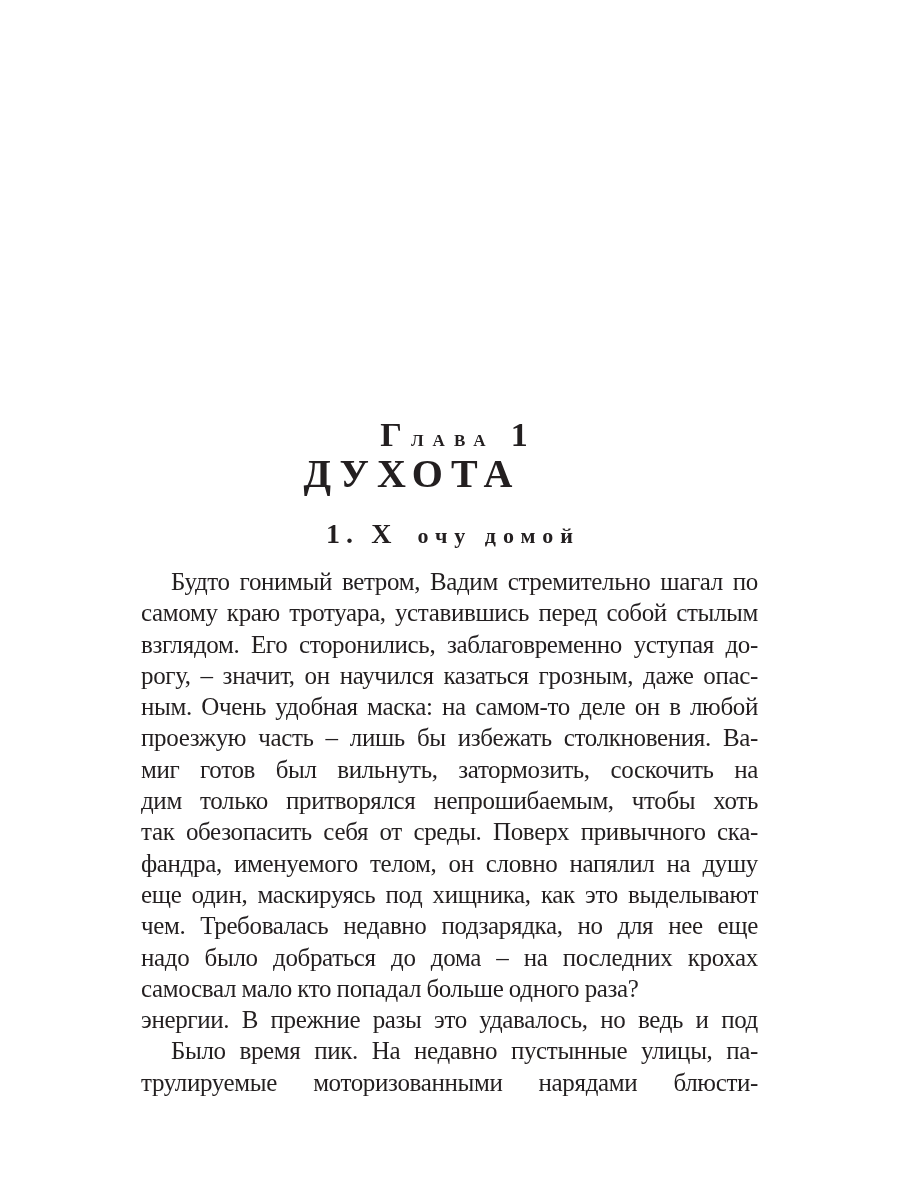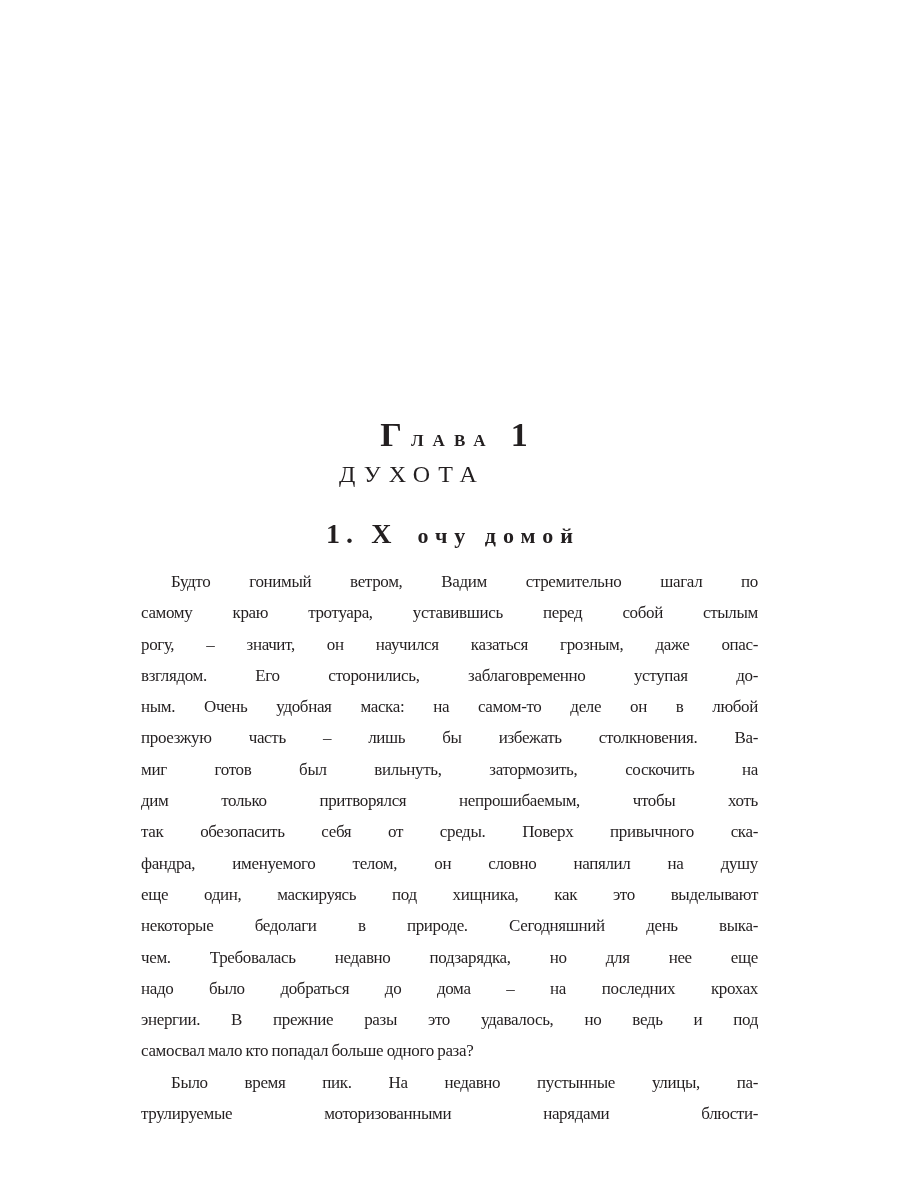--- a/index.html
+++ b/index.html
@@ -33,22 +33,22 @@
       padding-left: 9px;
       box-sizing: border-box;
     }
     .chapter-label .first { font-size: 34px; }
     .chapter-label .small { font-size: 24px; font-variant: small-caps; }
     .chapter-title {
       position: absolute;
       left: 0; width: 816px;
       top: 455px;
       text-align: center;
-      font-weight: normal;
-      font-size: 24px;
+      font-weight: bold;
+      font-size: 40px;
       letter-spacing: 8px;
       line-height: 38px;
       padding-left: 8px;
       box-sizing: border-box;
     }
     .section-title {
       position: absolute;
       left: 0; width: 900px;
       top: 518px;
       text-align: center;
@@ -59,21 +59,21 @@
       padding-left: 6px;
       box-sizing: border-box;
     }
     .section-title .cap { font-size: 28px; }
     .section-title .rest { font-size: 22px; letter-spacing: 7px; margin-left: 20px; }
     .body-text {
       position: absolute;
       left: 141px;
       top: 566px;
       width: 617px;
-      font-size: 17px;
+      font-size: 25px;
       line-height: 31.3px;
       text-align: justify;
       letter-spacing: -0.35px;
       word-spacing: -0.5px;
     }
     .line {
       display: block;
       white-space: nowrap;
       text-align: justify;
       text-align-last: justify;
@@ -97,34 +97,33 @@
 
   <div class="section-title">
     <span class="cap">1.</span>
     <span class="cap">Х</span><span class="rest">очу домой</span>
   </div>
 
   <div class="body-text">
     <div>
       <span class="line indent">Будто гонимый ветром, Вадим стремительно шагал по</span>
       <span class="line">самому краю тротуара, уставившись перед собой стылым</span>
+      <span class="line">взглядом. Его сторонились, заблаговременно уступая до-</span>
       <span class="line">рогу, – значит, он научился казаться грозным, даже опас-</span>
-      <span class="line">взглядом. Его сторонились, заблаговременно уступая до-</span>
       <span class="line">ным. Очень удобная маска: на самом-то деле он в любой</span>
       <span class="line">проезжую часть – лишь бы избежать столкновения. Ва-</span>
       <span class="line">миг готов был вильнуть, затормозить, соскочить на</span>
       <span class="line">дим только притворялся непрошибаемым, чтобы хоть</span>
       <span class="line">так обезопасить себя от среды. Поверх привычного ска-</span>
       <span class="line">фандра, именуемого телом, он словно напялил на душу</span>
       <span class="line">еще один, маскируясь под хищника, как это выделывают</span>
-      <span class="line">некоторые бедолаги в природе. Сегодняшний день выка-</span>
       <span class="line">чем. Требовалась недавно подзарядка, но для нее еще</span>
       <span class="line">надо было добраться до дома – на последних крохах</span>
+      <span class="line last">самосвал мало кто попадал больше одного раза?</span>
       <span class="line">энергии. В прежние разы это удавалось, но ведь и под</span>
-      <span class="line last">самосвал мало кто попадал больше одного раза?</span>
     </div>
     <div>
       <span class="line indent">Было время пик. На недавно пустынные улицы, па-</span>
       <span class="line">трулируемые моторизованными нарядами блюсти-</span>
     </div>
   </div>
 
 </div>
 
 </body></html>

